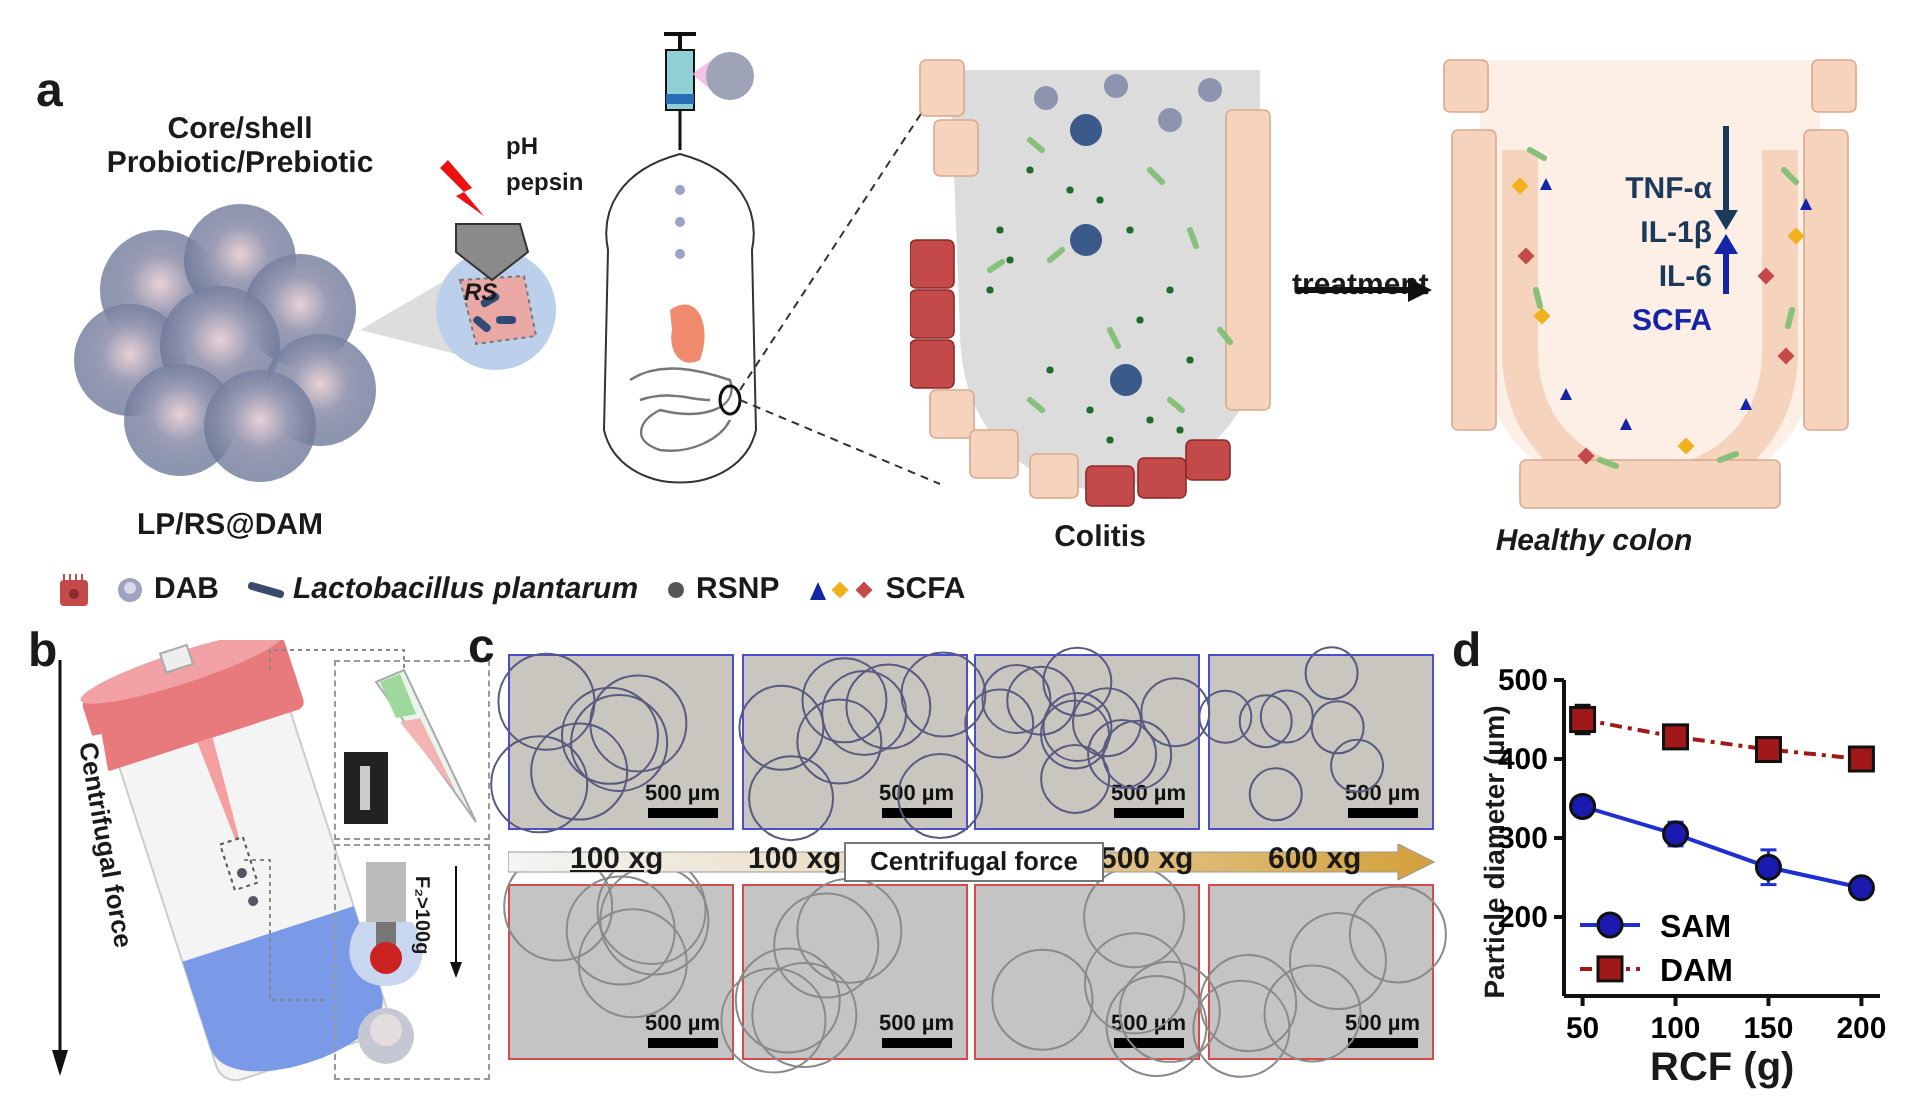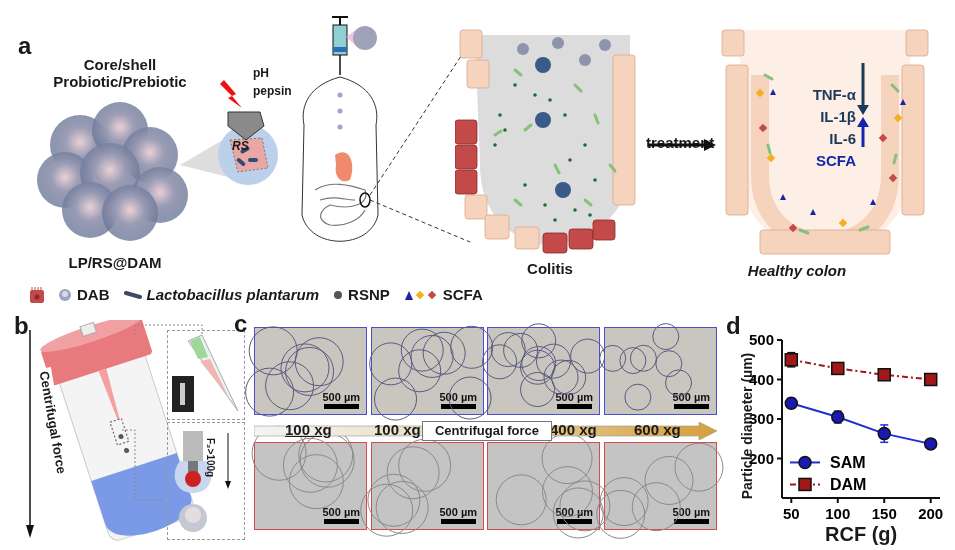--- a/index.html
+++ b/index.html
@@ -380,21 +380,21 @@
       <linearGradient id="fg" x1="0" x2="1">
         <stop offset="0" stop-color="#f4f4f4"></stop>
         <stop offset="0.4" stop-color="#eadcc0"></stop>
         <stop offset="1" stop-color="#d4a03a"></stop>
       </linearGradient>
     </defs>
   <polygon points="0,4 445,4 445,0 463,9 445,18 445,14 0,14" fill="url(#fg)" stroke="#999" stroke-width="0.6"></polygon>
 </svg>
 <div class="abs bold" style="left:285px;top:421px;font-size:15px;text-decoration:underline;">100 xg</div>
 <div class="abs bold" style="left:374px;top:421px;font-size:15px;">100 xg</div>
-<div class="abs bold" style="left:550px;top:421px;font-size:15px;">400 xg</div>
+<div class="abs bold" style="left:550px;top:421px;font-size:15px;">500 xg</div>
 <div class="abs bold" style="left:634px;top:421px;font-size:15px;">600 xg</div>
 <div class="abs bold" style="left:422px;top:421px;width:128px;height:18px;background:#fff;border:1px solid #777;font-size:13px;text-align:center;line-height:18px;">Centrifugal force</div>
 
 <div class="abs plabel" style="left:726px;top:312px;">d</div>
 <div class="abs bold" style="left:662px;top:418px;font-size:14px;transform:rotate(-90deg);white-space:nowrap;width:170px;text-align:center;">Particle diameter (µm)</div>
 <div class="abs bold" style="left:825px;top:523px;font-size:20px;">RCF (g)</div>
 <svg id="chart" class="abs" style="left:740px;top:320px;" width="215" height="205">
     <line x1="42" y1="20" x2="42" y2="178" stroke="#111" stroke-width="2"></line>
     <line x1="42" y1="178" x2="200" y2="178" stroke="#111" stroke-width="2"></line>
     <line x1="37" y1="138.5" x2="42" y2="138.5" stroke="#111" stroke-width="2"></line>

